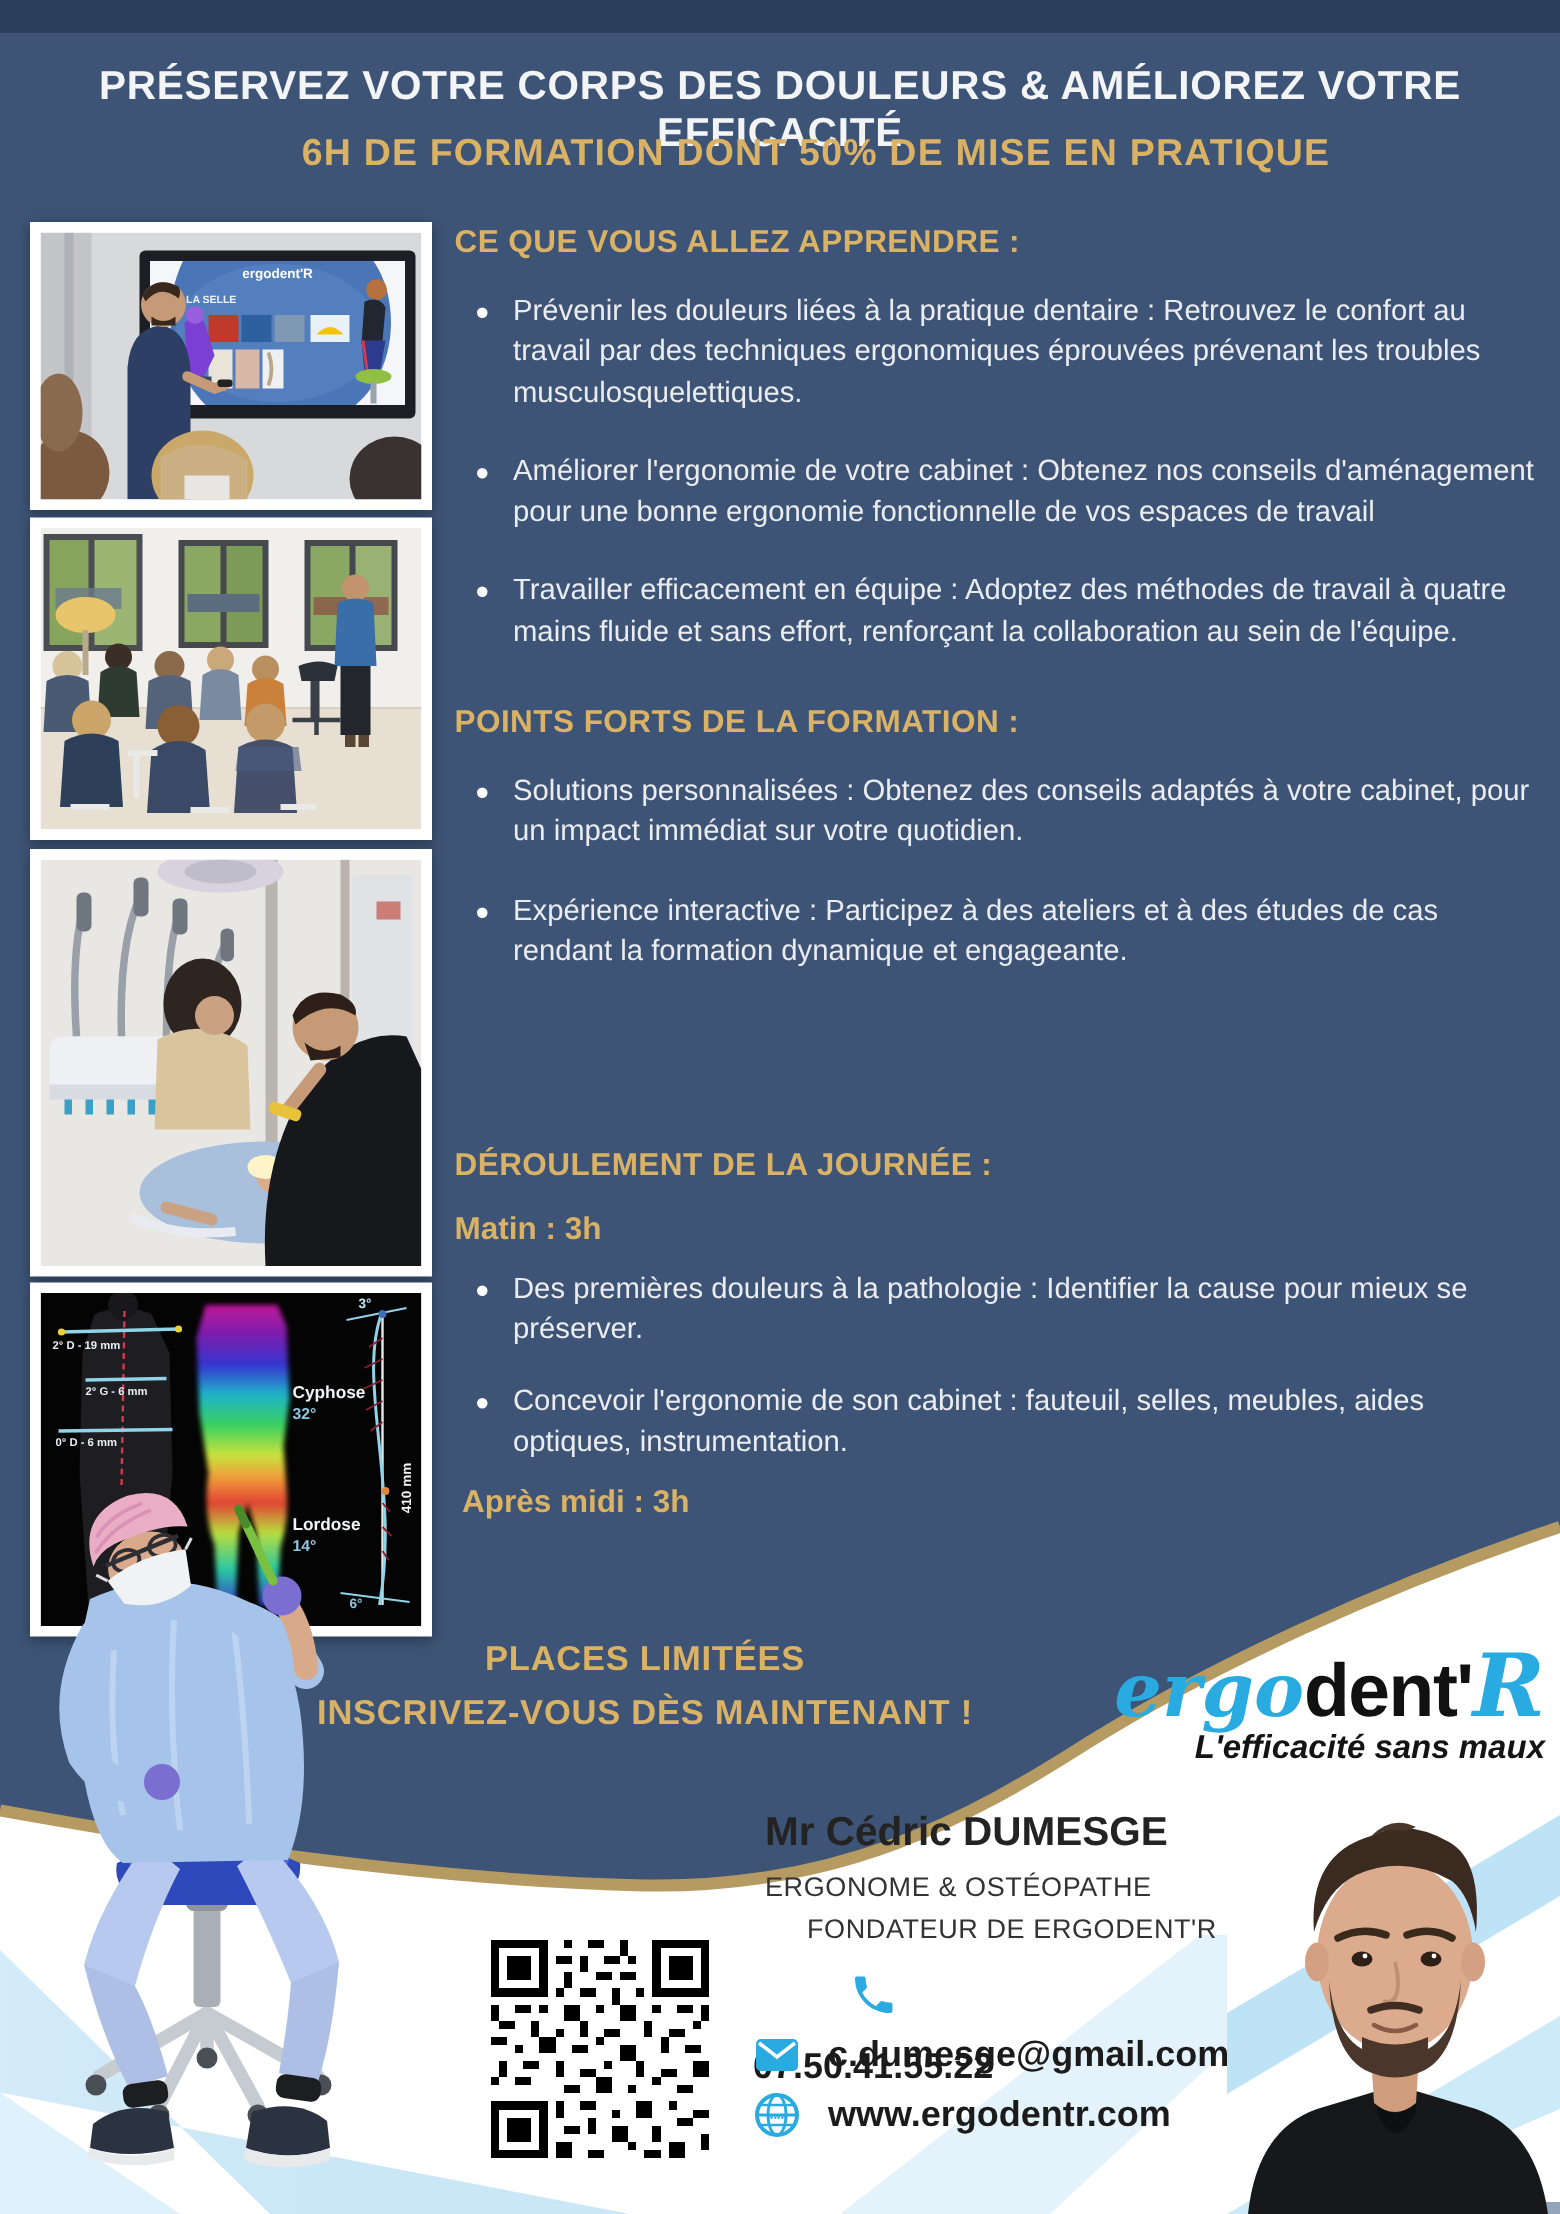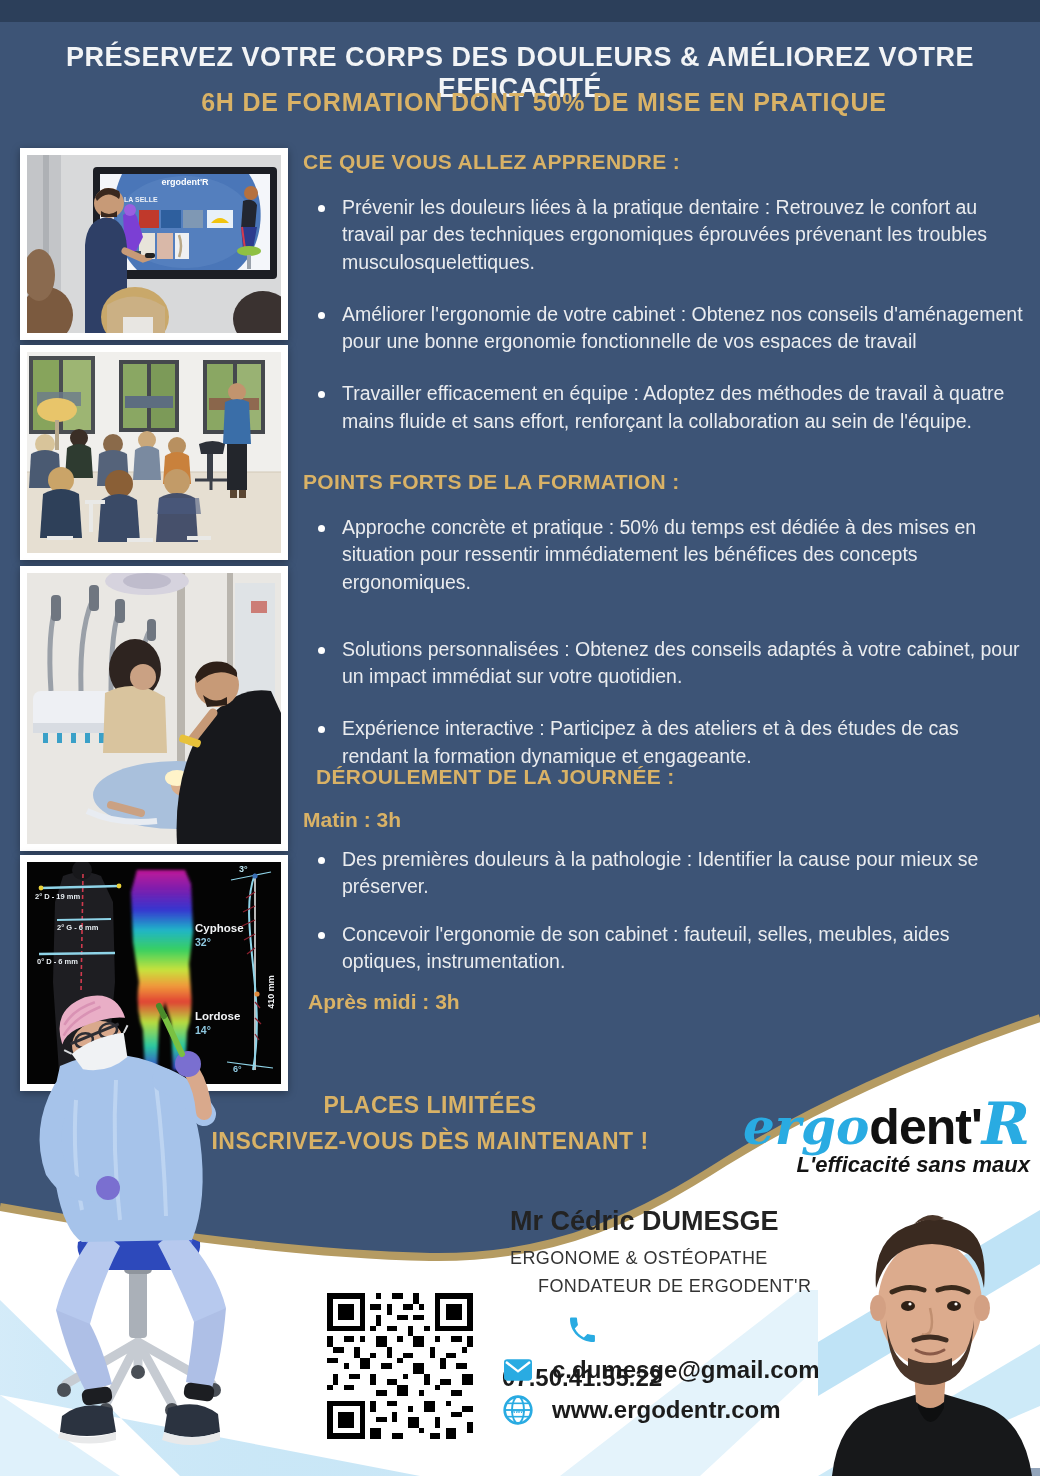--- a/index.html
+++ b/index.html
@@ -36,21 +36,21 @@
   .pf1 { top:148px; height:192px; }
   .pf2 { top:345px; height:215px; }
   .pf3 { top:566px; height:285px; }
   .pf4 { top:855px; height:236px; }
   .photo-frame svg { display:block; width:100%; height:100%; }
 
   
   .sec-heading { position:absolute; left:303px; width:724px; color:#D9B266; font-size:21px; font-weight:bold; letter-spacing:.3px; }
   .h-learn { top:150px; }
   .h-strengths { top:470px; }
-  .h-schedule { top:765px;margin-left:13px; }
+  .h-schedule { top:765px; }
   .sub-label { position:absolute; left:303px; color:#D9B266; font-size:21px; font-weight:bold; }
   .l-matin { top:808px; }
   .l-apres { top:990px; left:308px; }
 
   .bullets { position:absolute; left:303px; width:726px; list-style:none; }
   .bullets li { position:relative; padding-left:39px; color:#EAECEF; font-size:19.5px; line-height:1.4; }
   .bullets li .dot { position:absolute; left:15px; top:11px; width:7px; height:7px; border-radius:50%; background:#fff; }
   .ul-learn { top:194px; }
   .ul-learn li { margin-bottom:25px; }
   .ul-strengths { top:514px; }
@@ -347,21 +347,20 @@
 
   <div class="sec-heading h-learn">CE QUE VOUS ALLEZ APPRENDRE :</div>
   <ul class="bullets ul-learn">
     <li><span class="dot"></span><span>Prévenir les douleurs liées à la pratique dentaire : Retrouvez le confort au travail par des techniques ergonomiques éprouvées prévenant les troubles musculosquelettiques.</span></li>
     <li><span class="dot"></span><span>Améliorer l'ergonomie de votre cabinet : Obtenez nos conseils d'aménagement pour une bonne ergonomie fonctionnelle de vos espaces de travail</span></li>
     <li><span class="dot"></span><span>Travailler efficacement en équipe : Adoptez des méthodes de travail à quatre mains fluide et sans effort, renforçant la collaboration au sein de l'équipe.</span></li>
   </ul>
 
   <div class="sec-heading h-strengths">POINTS FORTS DE LA FORMATION :</div>
   <ul class="bullets ul-strengths">
-    <li class="gap-lg"><span class="dot"></span><span>Approche concrète et pratique : 50% du temps est dédiée à des mises en situation pour ressentir immédiatement les bénéfices des concepts ergonomiques.</span></li>
     <li><span class="dot"></span><span>Solutions personnalisées : Obtenez des conseils adaptés à votre cabinet, pour un impact immédiat sur votre quotidien.</span></li>
     <li><span class="dot"></span><span>Expérience interactive : Participez à des ateliers et à des études de cas rendant la formation dynamique et engageante.</span></li>
   </ul>
 
   <div class="sec-heading h-schedule">DÉROULEMENT DE LA JOURNÉE :</div>
   <div class="sub-label l-matin">Matin : 3h</div>
   <ul class="bullets ul-morning">
     <li><span class="dot"></span><span>Des premières douleurs à la pathologie : Identifier la cause pour mieux se préserver.</span></li>
     <li><span class="dot"></span><span>Concevoir l'ergonomie de son cabinet : fauteuil, selles, meubles, aides optiques, instrumentation.</span></li>
   </ul>

